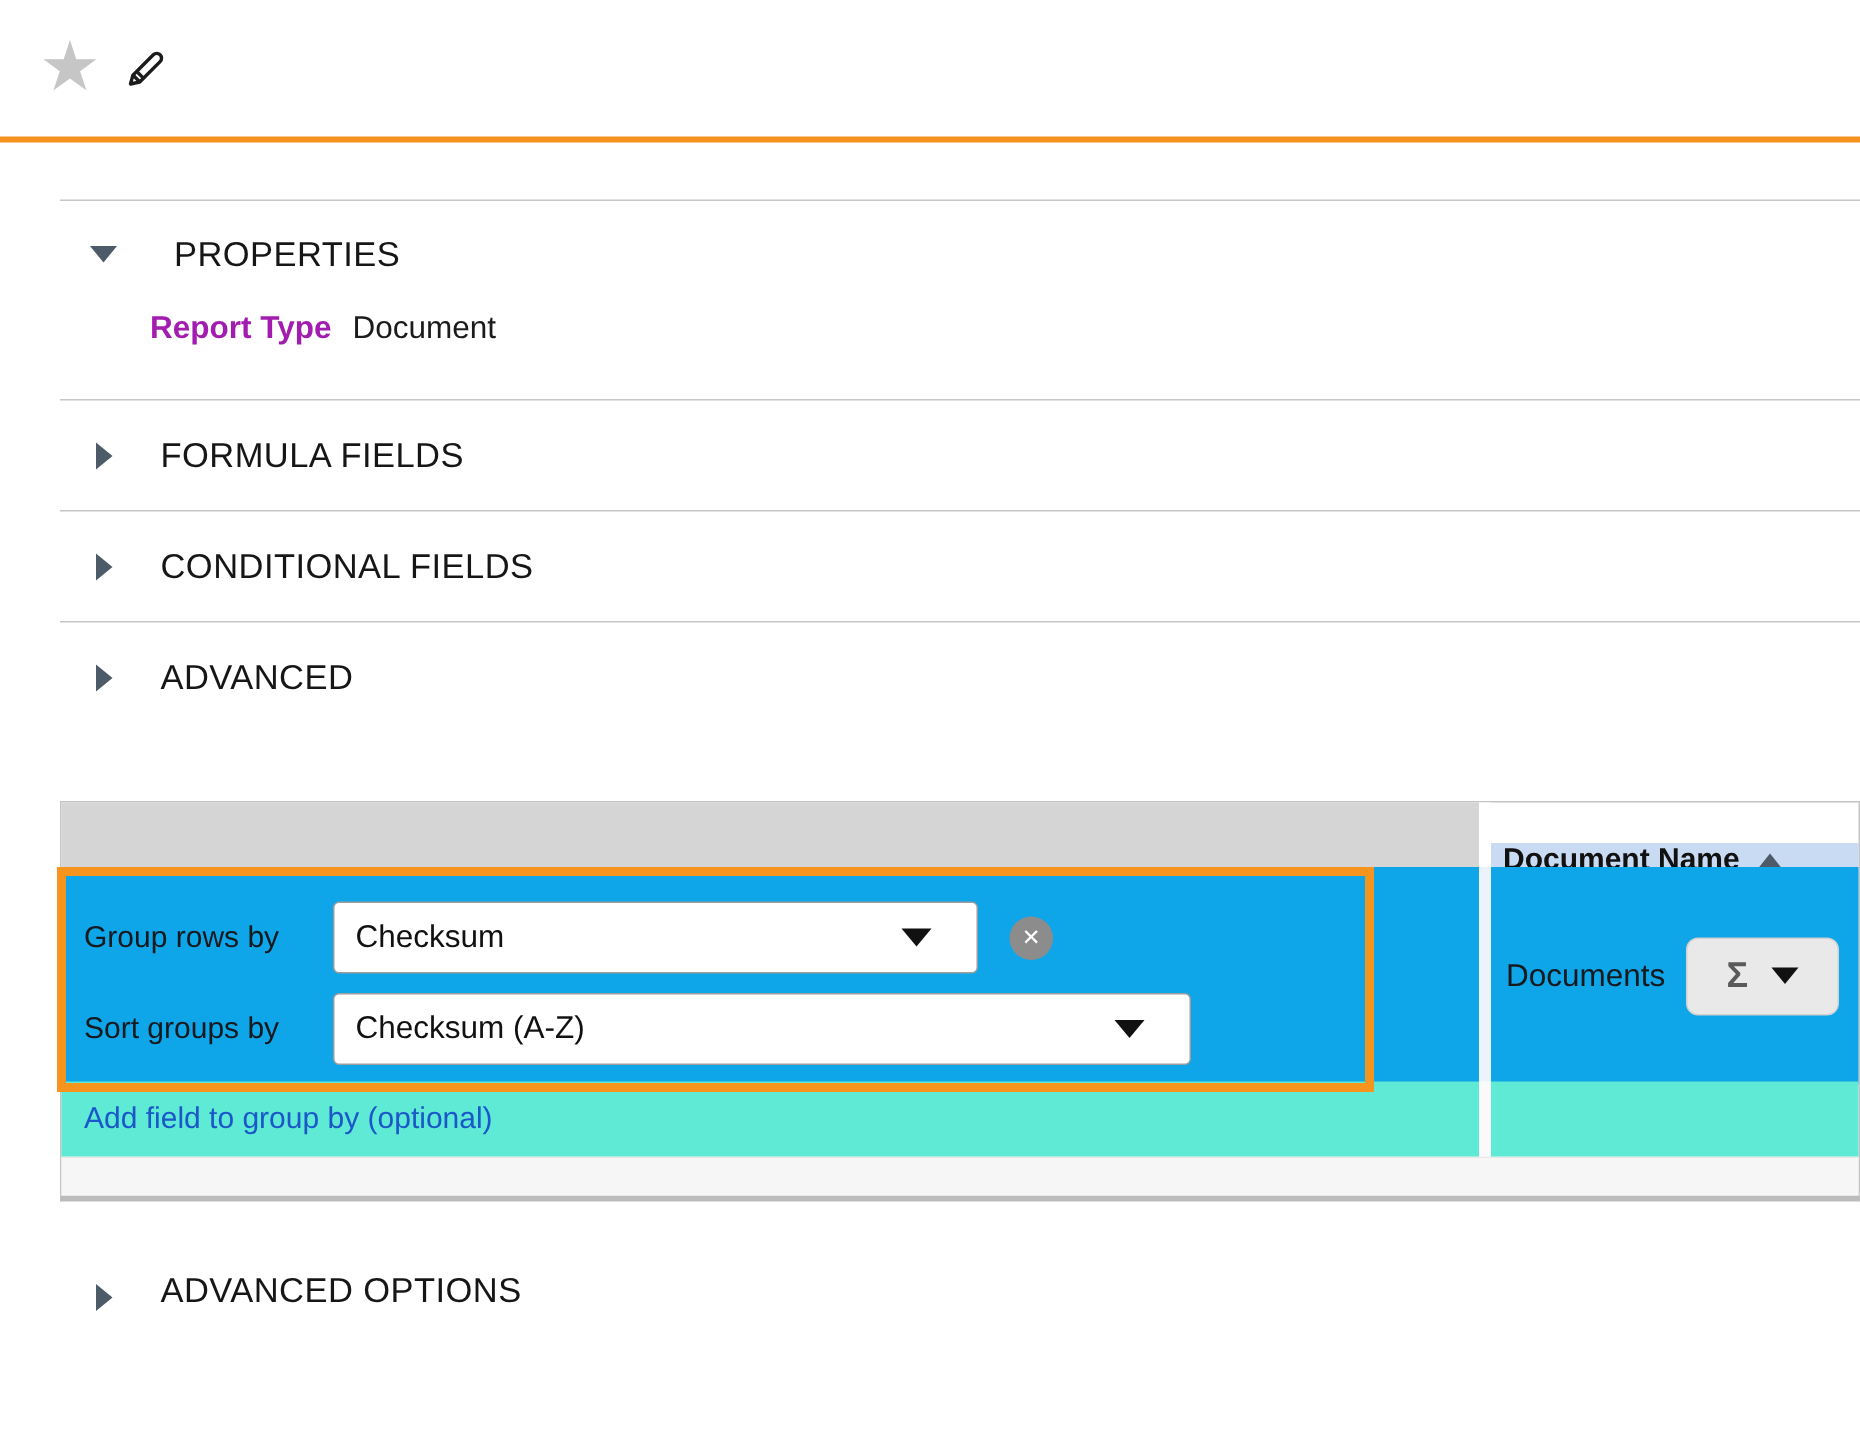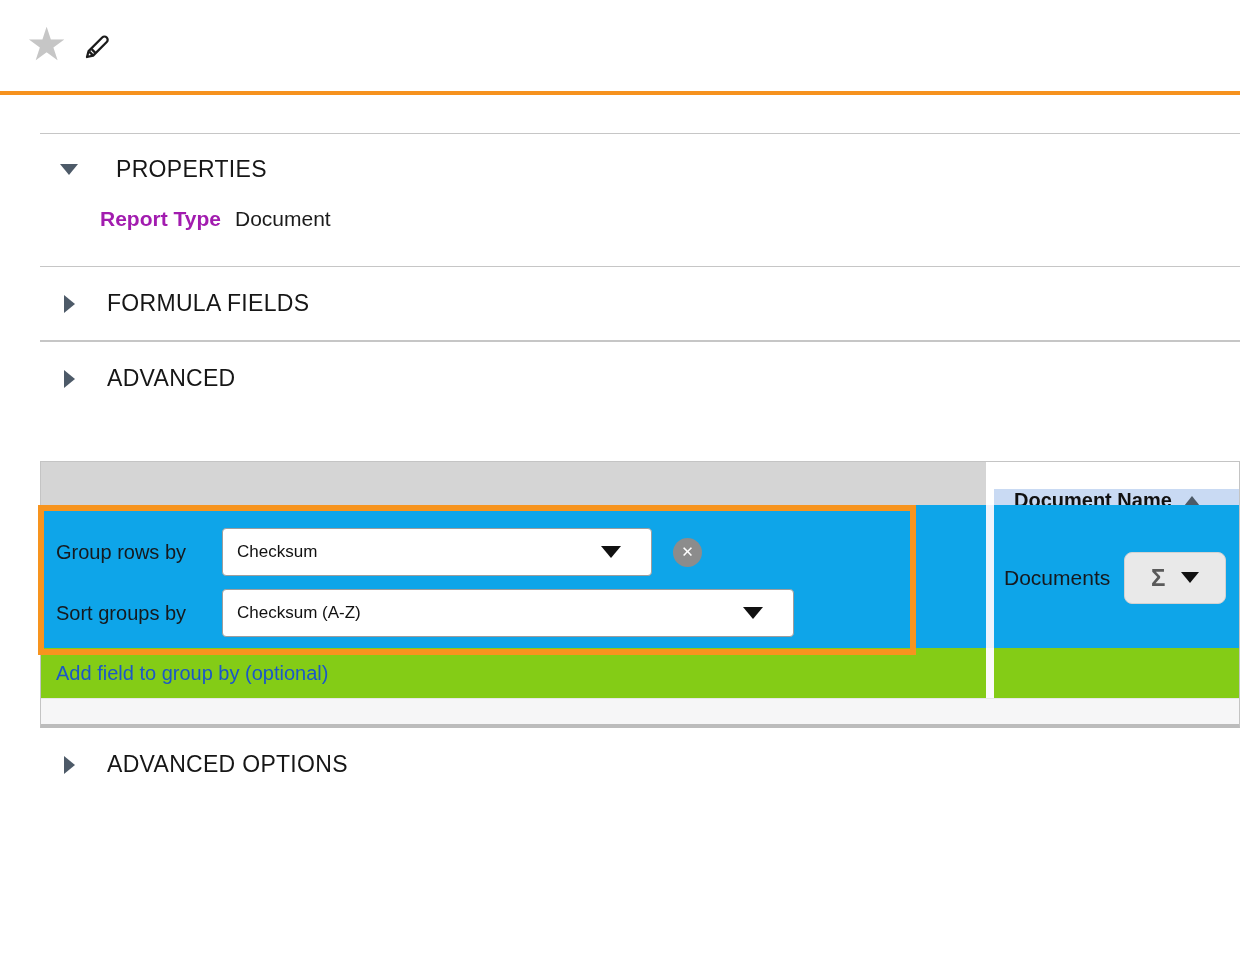--- a/index.html
+++ b/index.html
@@ -30,55 +30,55 @@
   .report-label{font-weight:700;margin-right:14px;color:#a21caf;}
   .report-value{color:#1b1b1b;}
   .spacer-table{height:46px;}
 
   
   .gtable{position:relative;width:1200px;box-sizing:border-box;border:1px solid #c4c4c4;border-bottom:4px solid #bcbcbc;}
   .trow{display:grid;grid-template-columns:945px 8px 245px;}
   .t-head{height:43px;}
   .t-head .cell-l{background:#d5d5d5;}
   .t-head .gap{background:#ffffff;}
-  .t-head .cell-r{background:#c9daf3;display:flex;align-items:center;padding-left:20px;margin-top:27px;}
+  .t-head .cell-r{background:#c9daf3;display:flex;align-items:center;padding-left:8px;margin-top:27px;}
   .colhead-text{font-size:20px;font-weight:700;color:#111;}
   .sort-asc{width:0;height:0;border-left:8px solid transparent;border-right:8px solid transparent;border-bottom:10px solid #4d5a68;margin-left:12px;}
   .t-row1{height:143px;}
   .t-row1 .cell-l,.t-row1 .cell-r{background:#0ea5e9;}
   .t-row1 .gap{background:#edf3fd;}
   .t-row2{height:50px;}
-  .t-row2 .cell-l,.t-row2 .cell-r{background:#84cc16;}
+  .t-row2 .cell-l,.t-row2 .cell-r{background:#5eead4;}
   .t-row2 .gap{background:#fafafa;}
   .t-foot{height:25px;background:#f6f6f7;border-top:1px solid #e7e7e7;}
 
   .group-panel{padding:23px 0 0 15px;}
   .field-row{display:flex;align-items:center;margin-bottom:13px;}
   .field-label{width:166px;font-size:20px;color:#16191d;}
   .dropdown{height:48px;background:#fff;border:1px solid #9d9d9d;border-radius:4px;box-sizing:border-box;
-    display:flex;align-items:center;justify-content:space-between;padding:0 30px 0 14px;font-size:17px;color:#111;}
+    display:flex;align-items:center;justify-content:space-between;padding:0 30px 0 14px;font-size:21px;color:#111;}
   .dd-1{width:430px;}
   .dd-2{width:572px;}
   .caret{width:0;height:0;border-left:10px solid transparent;border-right:10px solid transparent;border-top:12px solid #111;}
   .remove-btn{width:29px;height:29px;border-radius:50%;background:#8c8c8c;color:#fff;display:flex;align-items:center;justify-content:center;
     font-size:15px;font-weight:700;margin-left:21px;cursor:pointer;}
 
   .highlight-box{position:absolute;left:-3px;top:43px;width:878px;height:150px;border:6px solid #f7941e;box-sizing:border-box;pointer-events:none;}
 
   .function-cell{display:flex;align-items:center;padding-left:10px;gap:14px;}
   .function-label{font-size:21px;color:#16191d;}
   .sigma-btn{width:100px;height:50px;background:#e9e9e9;border:1px solid #d2d2d2;border-radius:8px;
     display:flex;align-items:center;justify-content:center;gap:16px;cursor:pointer;}
   .sigma{font-size:24px;color:#5a5a5a;font-weight:700;}
   .caret-sm{width:0;height:0;border-left:9px solid transparent;border-right:9px solid transparent;border-top:11px solid #111;}
 
   .add-link-row{display:flex;align-items:center;height:100%;padding-left:15px;}
   .add-link{font-size:20px;color:#1b57c8;text-decoration:none;cursor:pointer;}
 
-  .advanced-row{height:73px;display:flex;align-items:center;}
+  .advanced-row{height:73px;display:flex;align-items:flex-end;}
 </style>
 </head>
 <body>
 
 <div class="page-header">
   <span class="star">★</span>
   <span class="pencil">
     <svg width="32" height="32" viewBox="0 0 24 24" fill="none" stroke="#1b1b1b" stroke-width="1.7" stroke-linejoin="round">
       <path d="M4.5 19.5l1.2-4.4L15.9 4.9a2.4 2.4 0 0 1 3.4 3.4L9.1 18.5 4.5 19.5z"></path>
       <path d="M6.2 15.5l2.6 2.6"></path>
@@ -103,20 +103,24 @@
     </div>
   </div>
 
   <div class="divider"></div>
   <div class="sec-row">
     <span class="tri-right"></span>
     <span class="sec-label">FORMULA FIELDS</span>
   </div>
 
   <div class="divider"></div>
+  <div class="sec-row">
+    <span class="tri-right"></span>
+    <span class="sec-label">CONDITIONAL FIELDS</span>
+  </div>
 
   <div class="divider"></div>
   <div class="sec-row">
     <span class="tri-right"></span>
     <span class="sec-label">ADVANCED</span>
   </div>
 
   <div class="spacer-table"></div>
 
   <div class="gtable">

